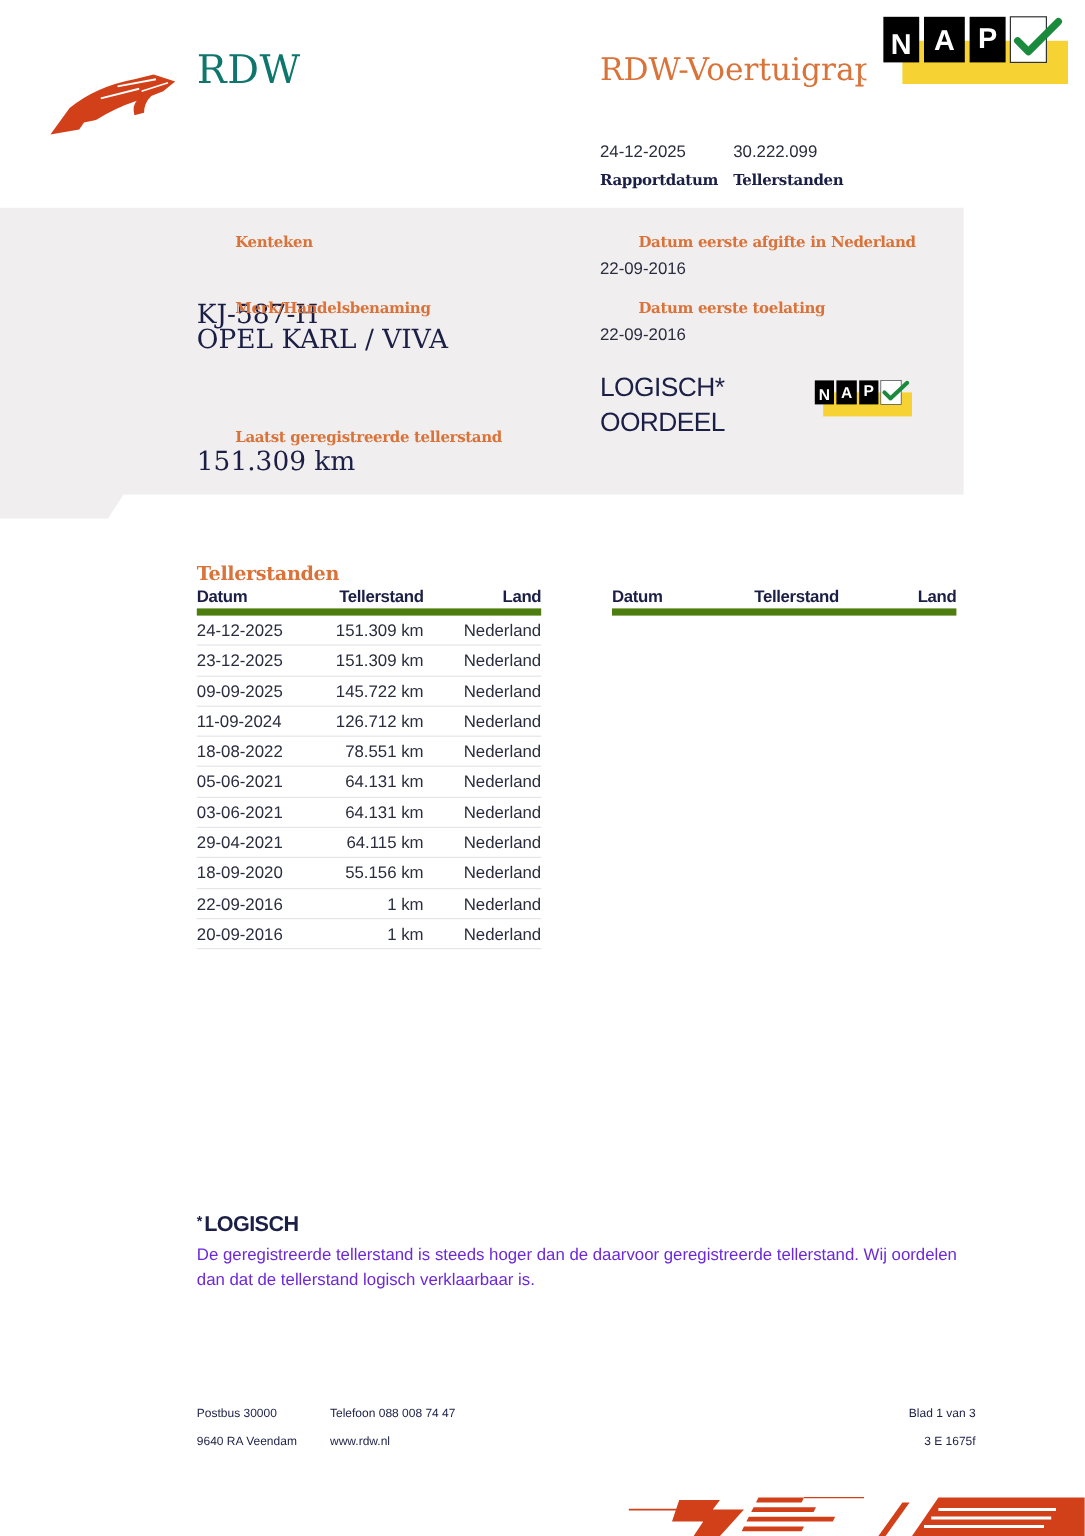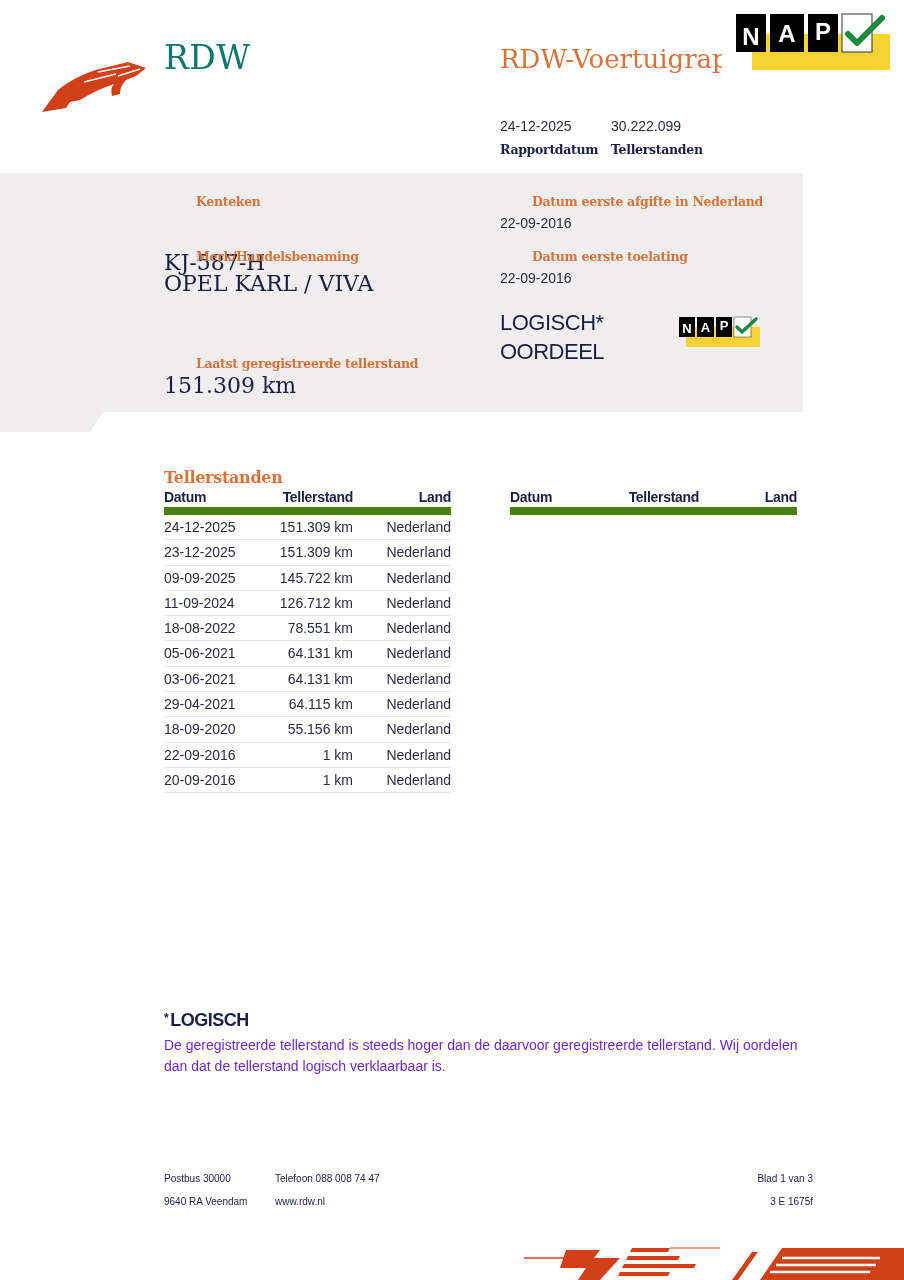--- a/index.html
+++ b/index.html
@@ -29,21 +29,21 @@
   .big-val { font-family: "DejaVu Serif", serif; font-size: 22px; color: #1b1f45; white-space: nowrap; }
   .small-val { font-size: 14px; color: #2a2d3e; }
   #oordeel { left: 500px; top: 308px; font-family: "Liberation Sans", sans-serif; font-weight: normal; font-size: 22px; line-height: 29px; color: #1b1f45; letter-spacing: -0.5px; }
   #nap-small { left: 678px; top: 316px; width: 82px; height: 32px; }
 
   
   .tbl-title { font-family: "DejaVu Serif", serif; font-weight: bold; font-size: 16px; color: #d9733a; letter-spacing: -0.3px; }
   .tbl { width: 287px; }
   .tbl-head {
     display: flex; font-weight: bold; font-size: 14px; color: #1b1f45;
-    border-bottom: 8px solid #4d7c0f; height: 18px; line-height: 16px; letter-spacing: -0.3px;
+    border-bottom: 6px solid #4d7c0f; height: 18px; line-height: 16px; letter-spacing: -0.3px;
   }
   .tbl-row {
     display: flex; font-size: 14px; color: #2a2d3e;
     height: 24.3px; line-height: 24px; border-bottom: 1px solid #e6e4e4;
   }
   .c-date { width: 100px; text-align: left; }
   .c-km { width: 89px; text-align: right; }
   .c-land { width: 98px; text-align: right; }
 
   

